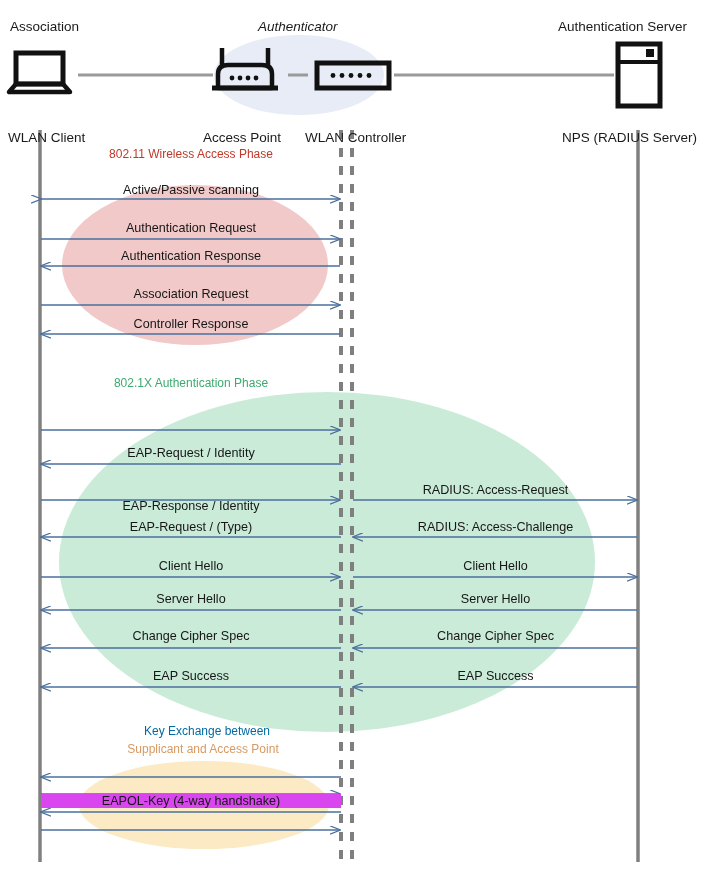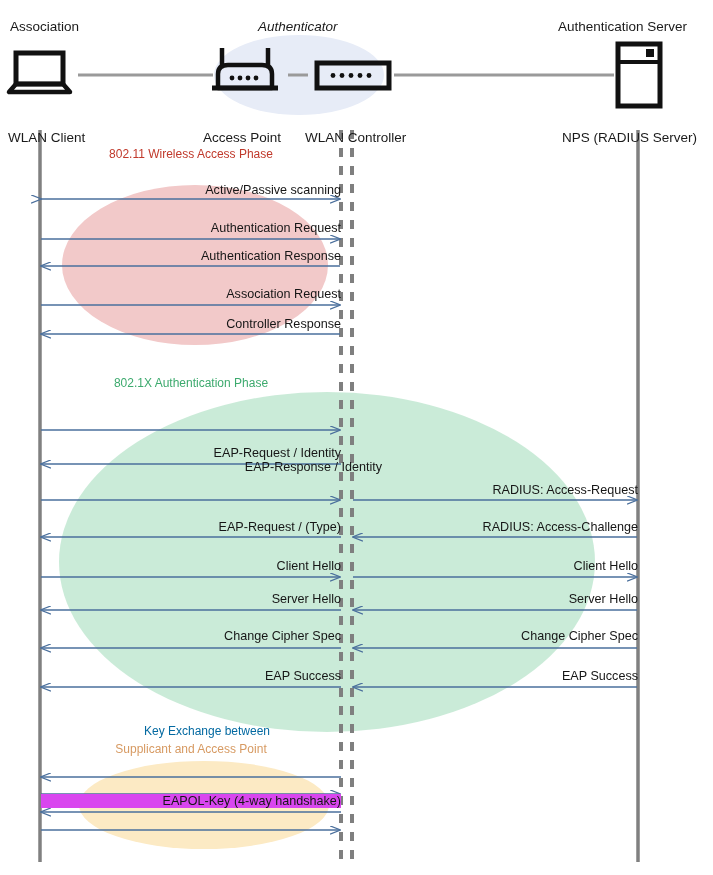--- a/index.html
+++ b/index.html
@@ -13,21 +13,21 @@
   #svgroot{position:absolute;left:0;top:0;width:713px;height:875px;}
 
   .hdr-top{
     position:absolute;font-size:13.5px;color:#1a1a1a;white-space:nowrap;
   }
   .hdr-bot{
     position:absolute;font-size:13.5px;color:#1a1a1a;white-space:nowrap;margin-top:23px;
   }
   .msg-label{
     position:absolute;font-size:12.6px;color:#161616;white-space:nowrap;
-    text-align:right;
+    text-align:center;
   }
   .phase-label{
     position:absolute;font-size:12px;white-space:nowrap;text-align:center;
     font-weight:500;
   }
   .phase-label.two-line{white-space:normal;line-height:18px;}
 </style>
 </head>
 <body>
 
@@ -136,30 +136,30 @@
   <div class="hdr-bot" style="left:8px;top:107px;">WLAN Client</div>
   <div class="hdr-bot" style="left:203px;top:107px;">Access Point</div>
   <div class="hdr-bot" style="left:305px;top:107px;">WLAN Controller</div>
   <div class="hdr-bot" style="left:562px;top:107px;">NPS (RADIUS Server)</div>
 
   <div class="phase-label" style="left:41px;top:147px;width:300px;color:#c0392b;">802.11 Wireless Access Phase</div>
 
   <div class="phase-label" style="left:41px;top:376px;width:300px;color:#3daa6e;">802.1X Authentication Phase</div>
 
   <div class="phase-label two-line" style="left:57px;top:722px;width:300px;color:#0369a1;">Key Exchange between</div>
-  <div class="phase-label two-line" style="left:41px;top:740px;width:300px;color:#d79a62;">Supplicant and Access Point</div>
+  <div class="phase-label two-line" style="left:41px;top:740px;width:300px;color:#d79a62;padding-left:12px;">Supplicant and Access Point</div>
 
   <div class="msg-label" style="left:41px;top:183px;width:300px;">Active/Passive scanning</div>
   <div class="msg-label" style="left:41px;top:221px;width:300px;">Authentication Request</div>
   <div class="msg-label" style="left:41px;top:249px;width:300px;">Authentication Response</div>
   <div class="msg-label" style="left:41px;top:287px;width:300px;">Association Request</div>
   <div class="msg-label" style="left:41px;top:317px;width:300px;">Controller Response</div>
 
   <div class="msg-label" style="left:41px;top:446px;width:300px;">EAP-Request / Identity</div>
-  <div class="msg-label" style="left:41px;top:460px;width:300px;padding-left:41px;">EAP-Response / Identity</div>
+  <div class="msg-label" style="left:41px;top:499px;width:300px;">EAP-Response / Identity</div>
   <div class="msg-label" style="left:41px;top:520px;width:300px;">EAP-Request / (Type)</div>
   <div class="msg-label" style="left:41px;top:559px;width:300px;">Client Hello</div>
   <div class="msg-label" style="left:41px;top:592px;width:300px;">Server Hello</div>
   <div class="msg-label" style="left:41px;top:629px;width:300px;">Change Cipher Spec</div>
   <div class="msg-label" style="left:41px;top:669px;width:300px;">EAP Success</div>
 
   <div class="msg-label" style="left:353px;top:483px;width:285px;">RADIUS: Access-Request</div>
   <div class="msg-label" style="left:353px;top:520px;width:285px;">RADIUS: Access-Challenge</div>
   <div class="msg-label" style="left:353px;top:559px;width:285px;">Client Hello</div>
   <div class="msg-label" style="left:353px;top:592px;width:285px;">Server Hello</div>

